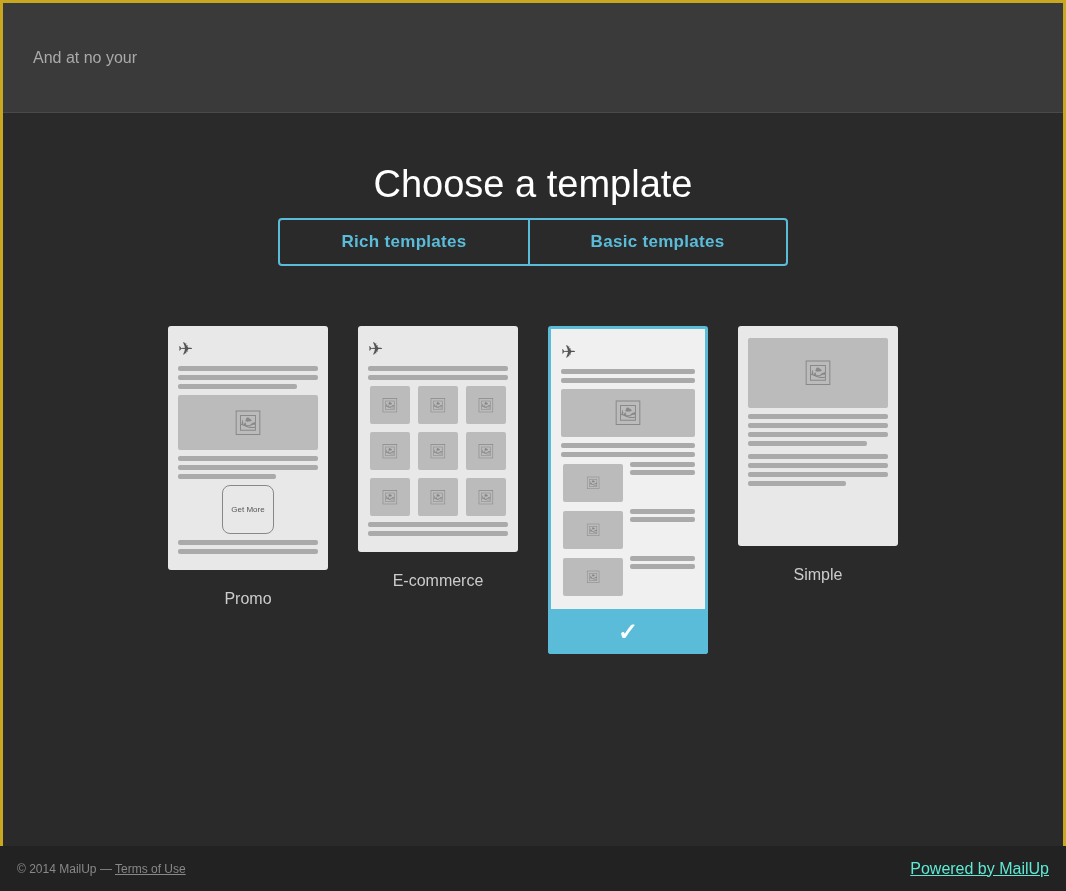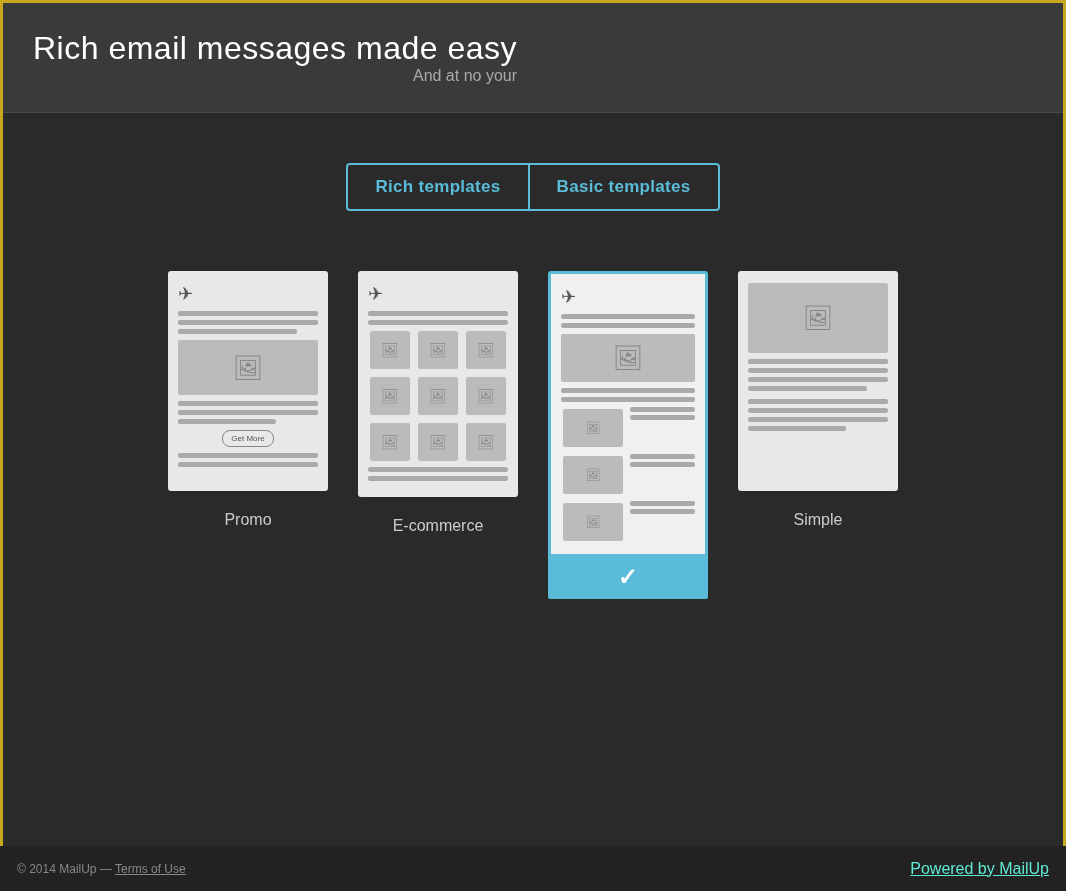--- a/index.html
+++ b/index.html
@@ -69,21 +69,21 @@
       margin-bottom: 45px;
     }
 
     
     .tabs {
       display: flex;
       gap: 0;
       margin-bottom: 60px;
     }
     .tab-btn {
-      padding: 12px 27px;
+      padding: 12px 61px;
       border: 2px solid #5abcd8;
       background: transparent;
       color: #5abcd8;
       font-size: 17px;
       font-weight: 600;
       cursor: pointer;
       letter-spacing: 0.3px;
     }
     .tab-btn.active {
       background: transparent;
@@ -178,21 +178,21 @@
     .tpl-grid-row {
       display: flex;
       gap: 4px;
       margin-bottom: 4px;
     }
 
     .tpl-btn {
       border: 1px solid #888;
       color: #555;
       font-size: 8px;
-      padding: 3px 8px;
+      padding: 19px 8px;
       margin: 6px auto;
       display: block;
       background: transparent;
       border-radius: 8px;
     }
 
     
     .selected-overlay {
       position: absolute;
       bottom: -3px;
@@ -235,26 +235,26 @@
     .footer-right a {
       color: #5eead4;
       font-size: 16px;
     }
   </style>
 </head>
 <body>
 
 <div class="header">
   <div class="header-text">
-    <div class="header-title">Rich email messages made easy</div>
     <div class="header-subtitle">And at no your</div>
   </div>
 </div>
 
 <div class="main">
+  <h1 class="page-title">Choose a template</h1>
 
   <div class="tabs">
     <button class="tab-btn active">Rich templates</button>
     <button class="tab-btn">Basic templates</button>
   </div>
 
   <div class="templates-grid">
 
     <div class="template-item">
       <div class="template-card">

